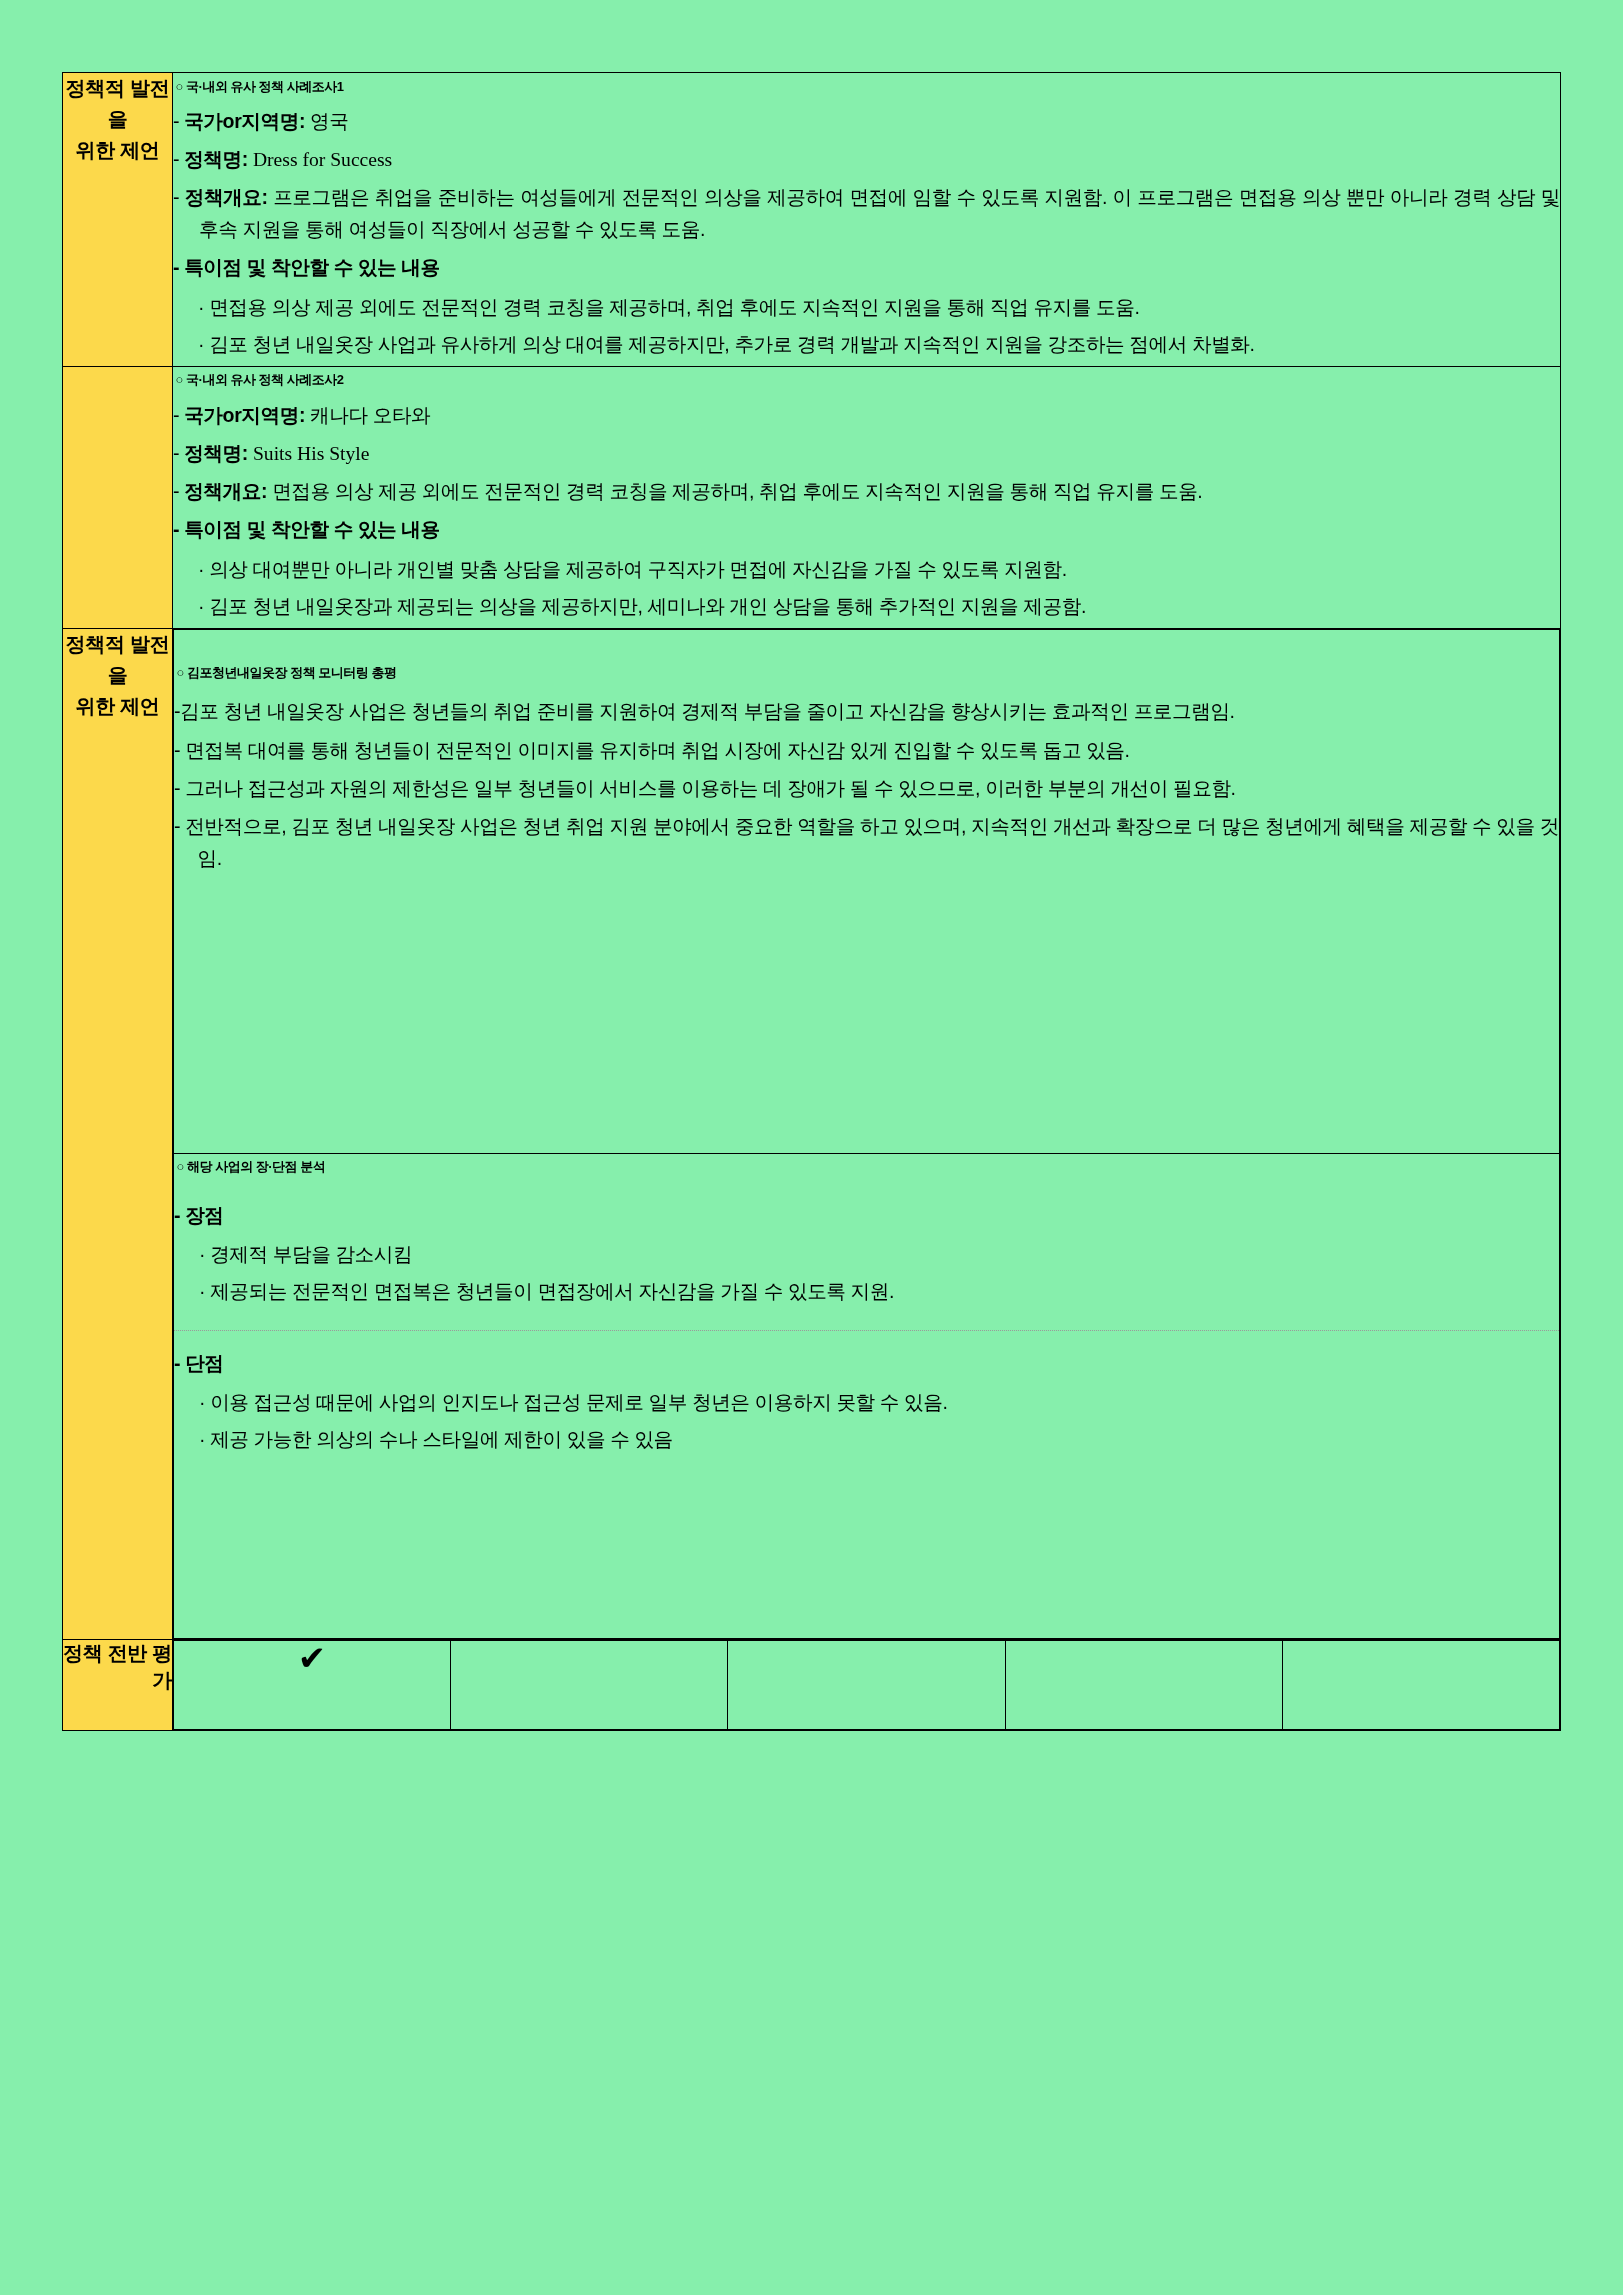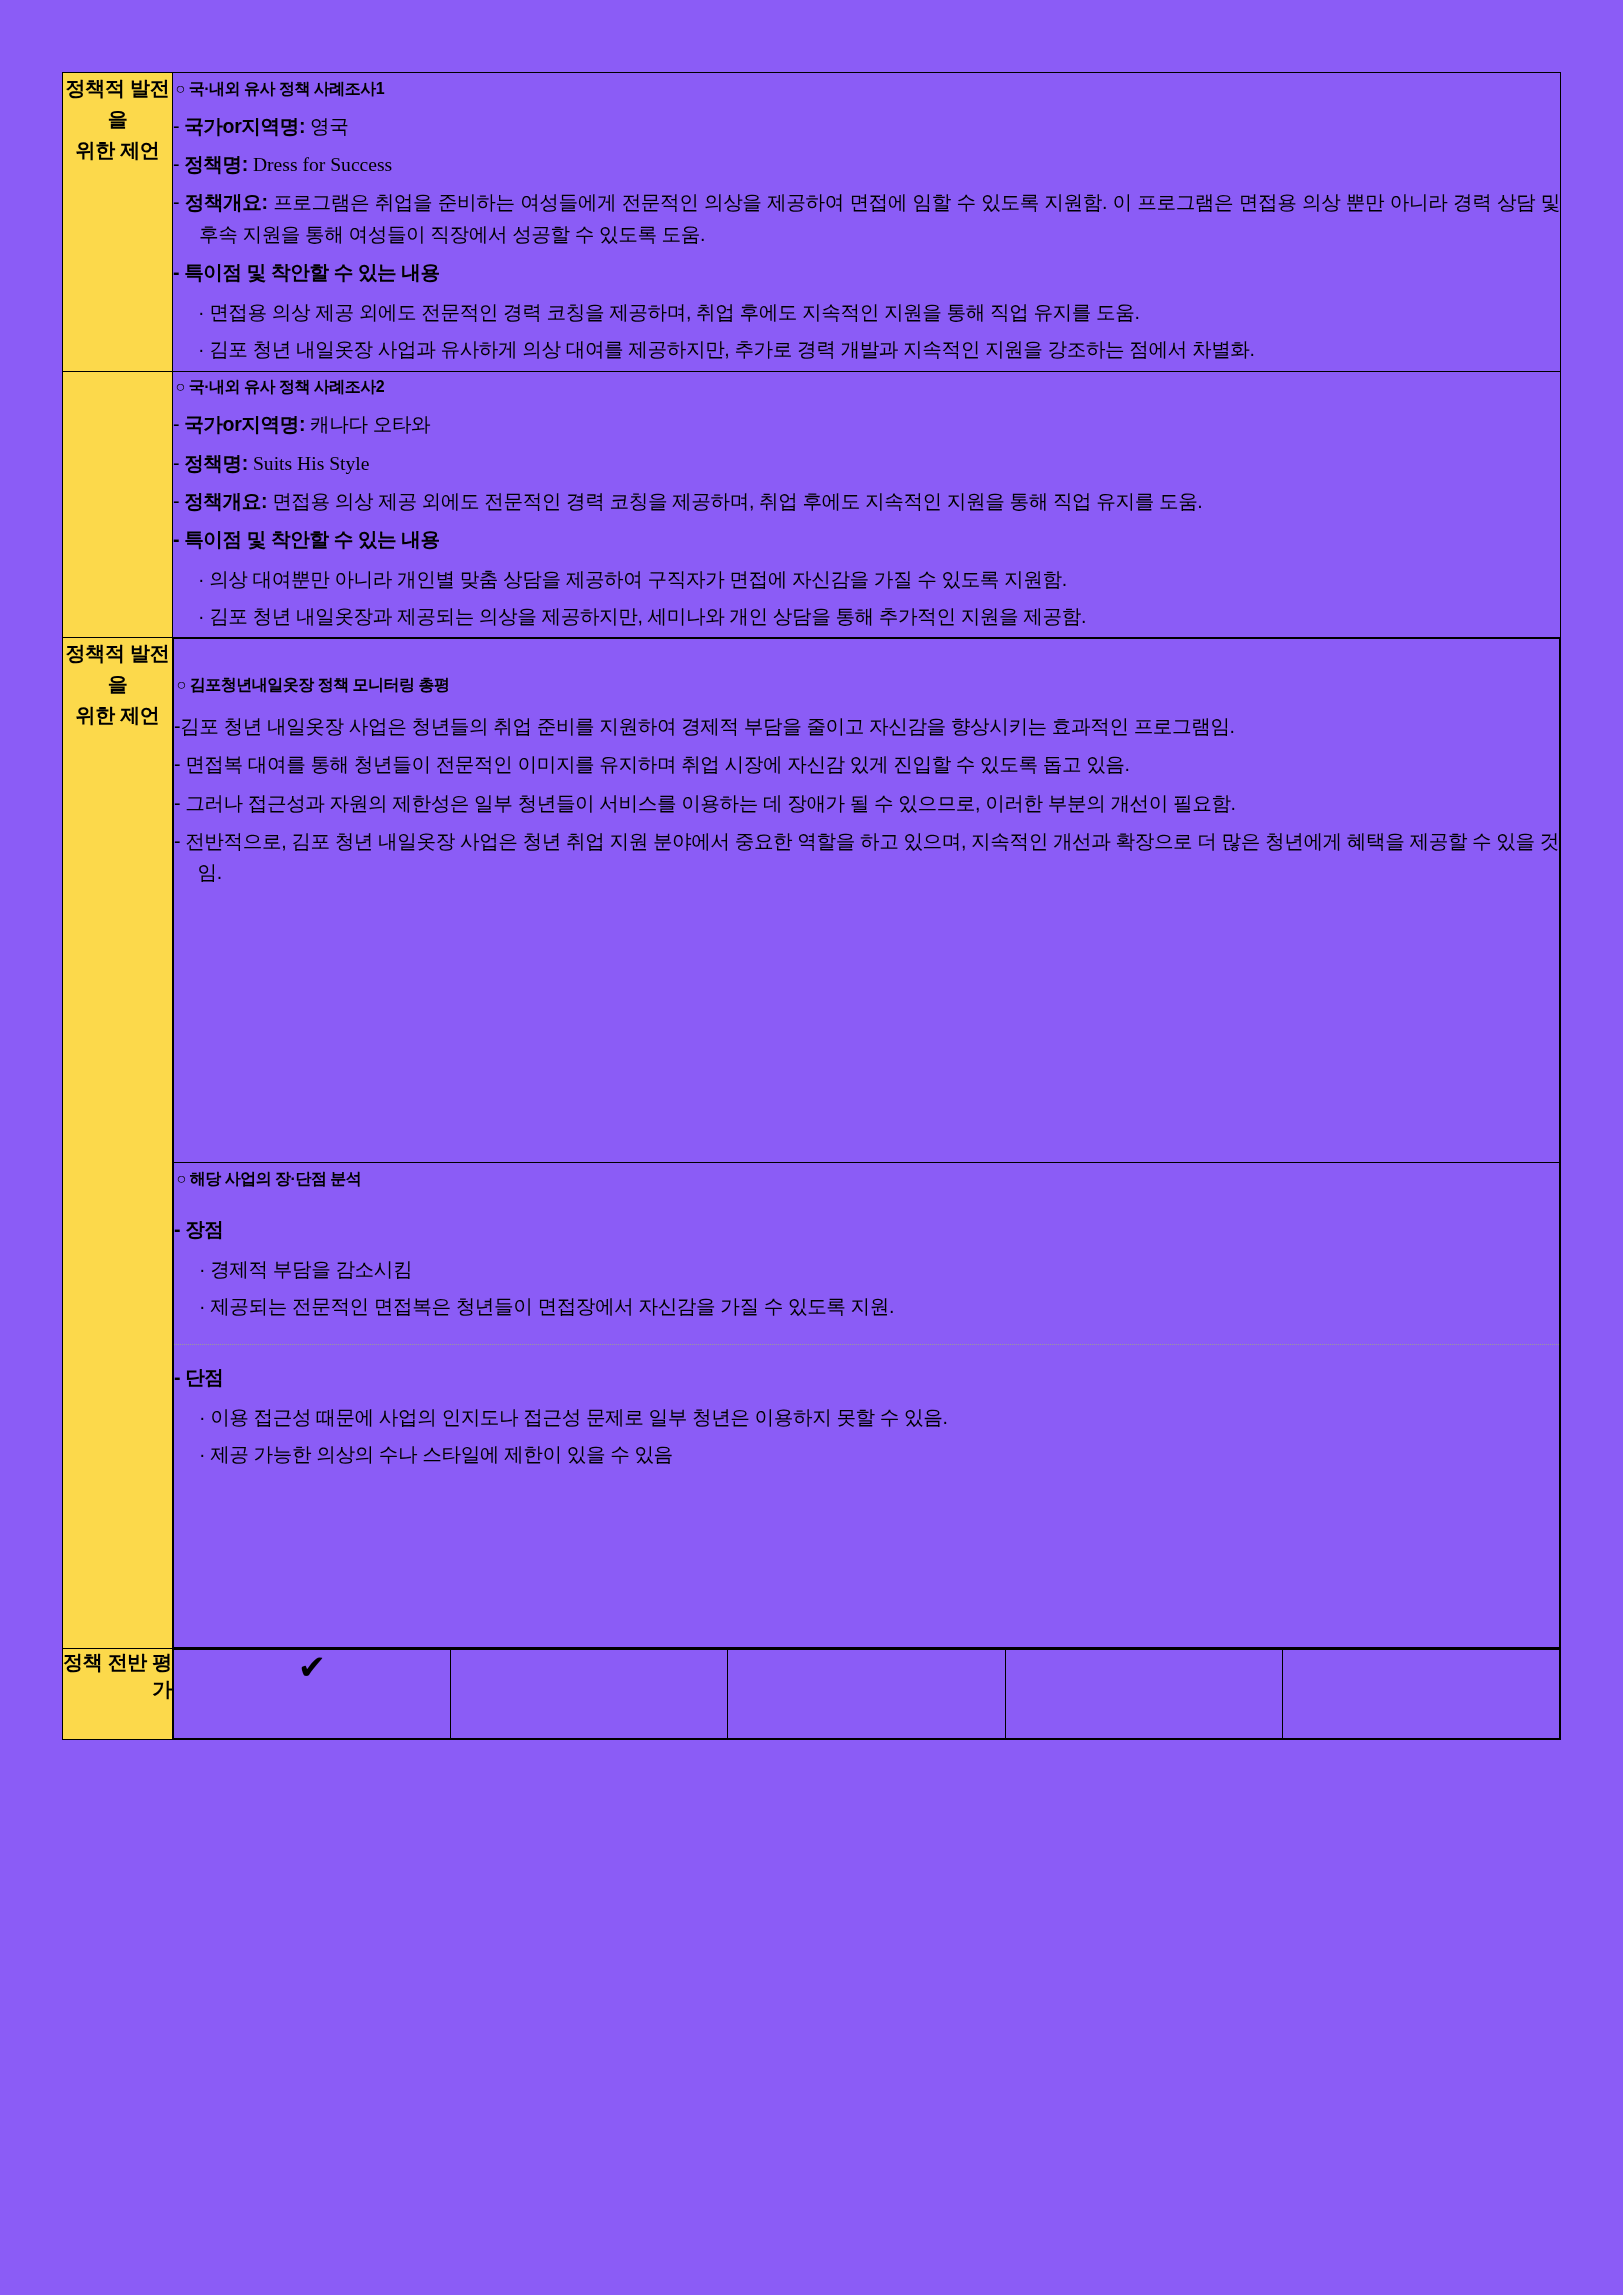--- a/index.html
+++ b/index.html
@@ -10,21 +10,21 @@
   body {
     font-family: "Liberation Sans", sans-serif;
     color: #000000;
   }
   .page {
     width: 1623px;
     height: 2295px;
     position: relative;
     box-sizing: border-box;
     padding: 72px 62px 79px 62px;
-    background: #8b5cf6;
+    background: #86efac;
   }
   table.doc {
     width: 100%;
     border-collapse: collapse;
     table-layout: fixed;
   }
   table.doc td {
     border: 1.3px solid #000000;
     vertical-align: top;
     padding: 0;
@@ -39,21 +39,21 @@
     letter-spacing: -0.3px;
   }
   .content-cell {
     padding: 14.4px 18.3px 17px 18.3px;
     font-size: 19.6px;
     line-height: 1.62;
     letter-spacing: -0.4px;
   }
   .circ-head {
     font-weight: bold;
-    font-size: 16px;
+    font-size: 13px;
     margin: 2.6px 0 9.2px 2.6px;
     letter-spacing: -0.5px;
   }
   .dash-line {
     margin: 0 0 6.5px 0;
     padding-left: 26px;
     text-indent: -26px;
     letter-spacing: -0.4px;
   }
   .dash-line .bold {

